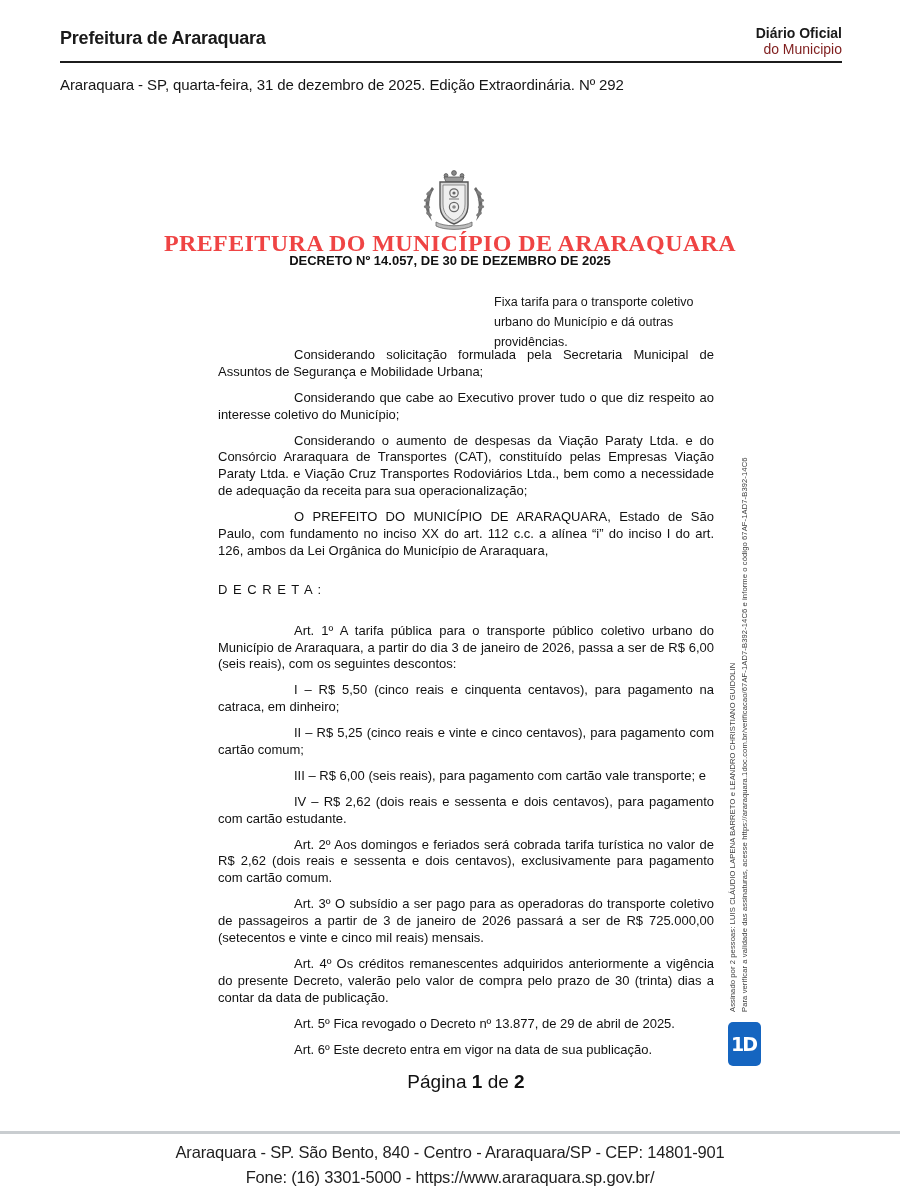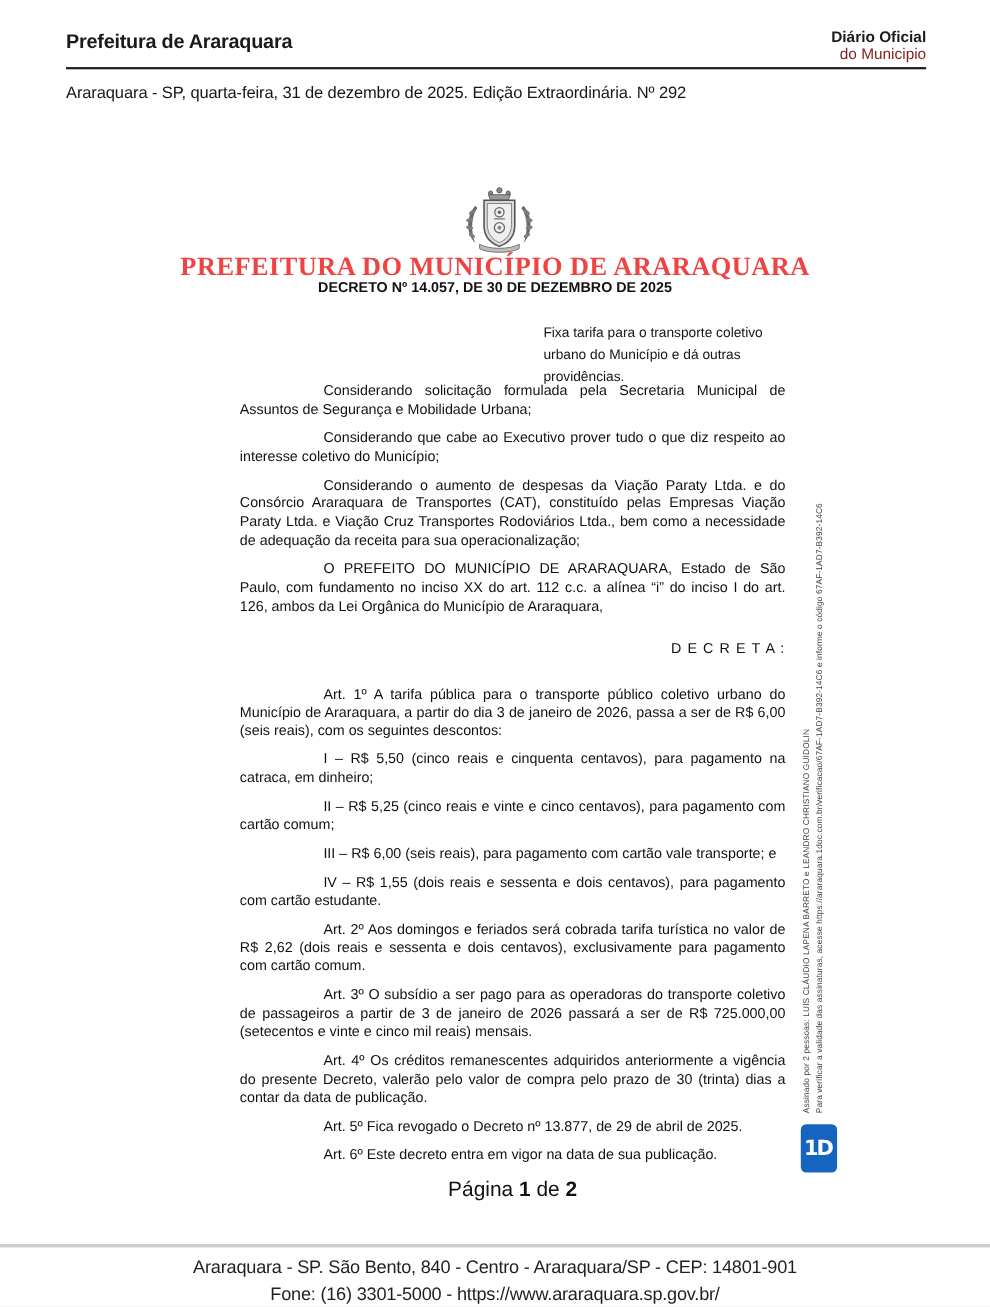--- a/index.html
+++ b/index.html
@@ -60,21 +60,21 @@
   .doc-body {
     position: absolute; left: 218px; top: 347px; width: 496px;
     font-size: 13px; line-height: 1.3; color: #111;
   }
   .para {
     text-align: justify;
     text-indent: 76px;
     margin-bottom: 9px;
   }
   .decreta {
-    text-align: right;
+    text-align: left;
     letter-spacing: 1px;
     margin: 22px 0 24px 0;
     text-indent: 0;
   }
   .gap-lg { margin-top: 14px; }
   .page-indicator {
     text-align: center;
     margin-top: 12px;
     font-size: 19px;
   }
@@ -170,21 +170,21 @@
     <p class="para">Considerando que cabe ao Executivo prover tudo o que diz respeito ao interesse coletivo do Município;</p>
     <p class="para">Considerando o aumento de despesas da Viação Paraty Ltda. e do Consórcio Araraquara de Transportes (CAT), constituído pelas Empresas Viação Paraty Ltda. e Viação Cruz Transportes Rodoviários Ltda., bem como a necessidade de adequação da receita para sua operacionalização;</p>
     <p class="para">O PREFEITO DO MUNICÍPIO DE ARARAQUARA, Estado de São Paulo, com fundamento no inciso XX do art. 112 c.c. a alínea “i” do inciso I do art. 126, ambos da Lei Orgânica do Município de Araraquara,</p>
 
     <p class="para decreta">D E C R E T A :</p>
 
     <p class="para gap-lg">Art. 1º A tarifa pública para o transporte público coletivo urbano do Município de Araraquara, a partir do dia 3 de janeiro de 2026, passa a ser de R$ 6,00 (seis reais), com os seguintes descontos:</p>
     <p class="para">I – R$ 5,50 (cinco reais e cinquenta centavos), para pagamento na catraca, em dinheiro;</p>
     <p class="para">II – R$ 5,25 (cinco reais e vinte e cinco centavos), para pagamento com cartão comum;</p>
     <p class="para">III – R$ 6,00 (seis reais), para pagamento com cartão vale transporte; e</p>
-    <p class="para">IV – R$ 1,55 (dois reais e sessenta e dois centavos), para pagamento com cartão estudante.</p>
+    <p class="para">IV – R$ 2,62 (dois reais e sessenta e dois centavos), para pagamento com cartão estudante.</p>
     <p class="para">Art. 2º Aos domingos e feriados será cobrada tarifa turística no valor de R$ 2,62 (dois reais e sessenta e dois centavos), exclusivamente para pagamento com cartão comum.</p>
     <p class="para">Art. 3º O subsídio a ser pago para as operadoras do transporte coletivo de passageiros a partir de 3 de janeiro de 2026 passará a ser de R$ 725.000,00 (setecentos e vinte e cinco mil reais) mensais.</p>
     <p class="para">Art. 4º Os créditos remanescentes adquiridos anteriormente a vigência do presente Decreto, valerão pelo valor de compra pelo prazo de 30 (trinta) dias a contar da data de publicação.</p>
     <p class="para">Art. 5º Fica revogado o Decreto nº 13.877, de 29 de abril de 2025.</p>
     <p class="para">Art. 6º Este decreto entra em vigor na data de sua publicação.</p>
 
     <div class="page-indicator"><span>Página </span><b>1</b><span> de </span><b>2</b></div>
   </div>
 
   <div class="sig-rotated">

